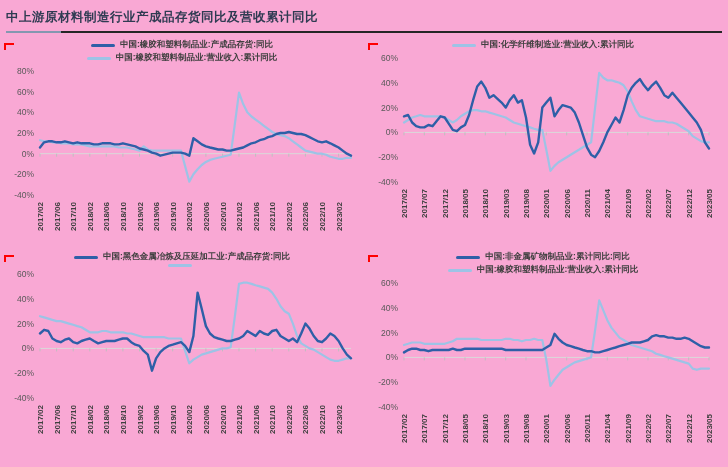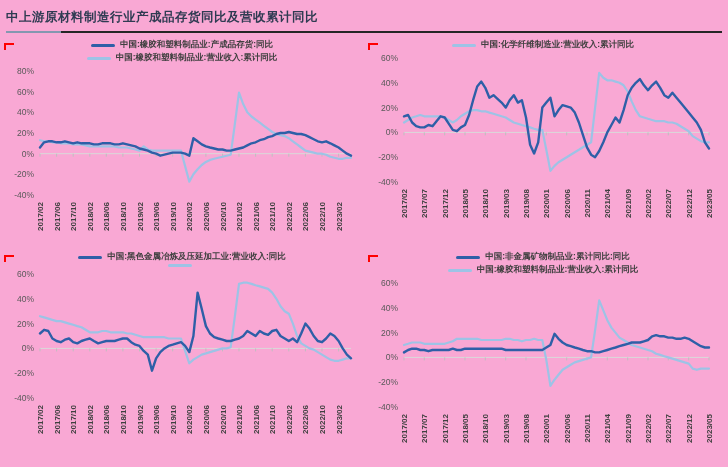--- a/index.html
+++ b/index.html
@@ -145,21 +145,21 @@
           <polyline points="38.0,70.5 42.1,68.0 46.1,65.5 50.2,64.3 54.3,63.0 58.3,64.3 62.4,64.3 66.5,64.3 70.5,64.3 74.6,64.3 78.7,65.5 82.7,68.0 86.8,70.5 90.9,68.0 94.9,64.3 99.0,61.8 103.1,59.3 107.1,58.1 111.2,58.1 115.3,59.3 119.3,59.3 123.4,60.6 127.5,61.8 131.5,63.0 135.6,64.3 139.7,65.5 143.7,68.0 147.8,70.5 151.9,71.7 155.9,73.0 160.0,74.2 164.1,75.4 168.1,76.7 172.2,77.9 176.3,77.9 180.3,97.8 184.4,118.8 188.5,113.9 192.5,110.2 196.6,107.7 200.7,105.2 204.7,102.7 208.8,100.2 212.9,97.8 216.9,95.3 221.0,92.8 225.1,90.3 229.1,55.6 233.2,20.9 237.3,25.8 241.3,28.3 245.4,28.3 249.5,29.6 253.5,30.8 257.6,33.3 261.7,39.5 265.7,49.4 269.8,58.1 273.9,64.3 277.9,65.5 282.0,66.8 286.1,68.0 290.1,69.2 294.2,69.2 298.3,69.2 302.3,70.5 306.4,70.5 310.5,71.7 314.5,74.2 318.6,76.7 322.7,79.2 326.7,84.1 330.8,86.6 334.9,89.1 338.9,90.3 343.0,90.3" fill="none" stroke="#9dc3e6" stroke-width="2.2" stroke-linejoin="round" stroke-linecap="round"></polyline>
           <polyline points="38.0,64.3 42.1,63.0 46.1,70.5 50.2,74.2 54.3,75.4 58.3,75.4 62.4,73.0 66.5,74.2 70.5,69.2 74.6,64.3 78.7,65.5 82.7,71.7 86.8,77.9 90.9,79.2 94.9,75.4 99.0,73.0 103.1,63.0 107.1,48.2 111.2,34.5 115.3,29.6 119.3,35.8 123.4,45.7 127.5,43.2 131.5,46.9 135.6,50.6 139.7,55.6 143.7,48.2 147.8,43.2 151.9,50.6 155.9,48.2 160.0,65.5 164.1,92.8 168.1,101.5 172.2,90.3 176.3,55.6 180.3,50.6 184.4,45.7 188.5,64.3 192.5,58.1 196.6,53.1 200.7,54.4 204.7,55.6 208.8,60.6 212.9,70.5 216.9,82.9 221.0,95.3 225.1,102.7 229.1,105.2 233.2,99.0 237.3,90.3 241.3,80.4 245.4,73.0 249.5,65.5 253.5,70.5 257.6,58.1 261.7,43.2 265.7,35.8 269.8,30.8 273.9,27.1 277.9,33.3 282.0,38.2 286.1,33.3 290.1,29.6 294.2,35.8 298.3,43.2 302.3,45.7 306.4,40.7 310.5,45.7 314.5,50.6 318.6,55.6 322.7,60.6 326.7,65.5 330.8,70.5 334.9,77.9 338.9,90.3 343.0,96.5" fill="none" stroke="#2e5fa7" stroke-width="2.4" stroke-linejoin="round" stroke-linecap="round"></polyline>
         </svg>
     </div>
 
     <div class="cell">
       <div class="corner-mark" style="border-color: rgb(255, 0, 0);"></div>
       <div class="legend">
         <div class="legend-row">
           <span class="swatch" style="background: rgb(46, 95, 167);"></span>
-          <span class="legend-label">中国:黑色金属冶炼及压延加工业:营业收入:同比</span>
+          <span class="legend-label">中国:黑色金属冶炼及压延加工业:产成品存货:同比</span>
         </div>
         <div class="legend-row">
           <span class="swatch light" style="background: rgb(157, 195, 230);"></span>
         </div>
       </div>
       <svg width="356" height="180" viewBox="0 0 356 180">
           <line x1="38" y1="80.4" x2="349" y2="80.4" stroke="#d9d9d9" stroke-width="1"></line>
           <line x1="38.0" y1="80.4" x2="38.0" y2="83.4" stroke="#bfbfbf" stroke-width="1"></line>
           <text x="41.0" y="137" transform="rotate(-90 41.0 137)" text-anchor="end" font-size="8" font-weight="bold" fill="#404040">2017/02</text>
           <line x1="54.6" y1="80.4" x2="54.6" y2="83.4" stroke="#bfbfbf" stroke-width="1"></line>

